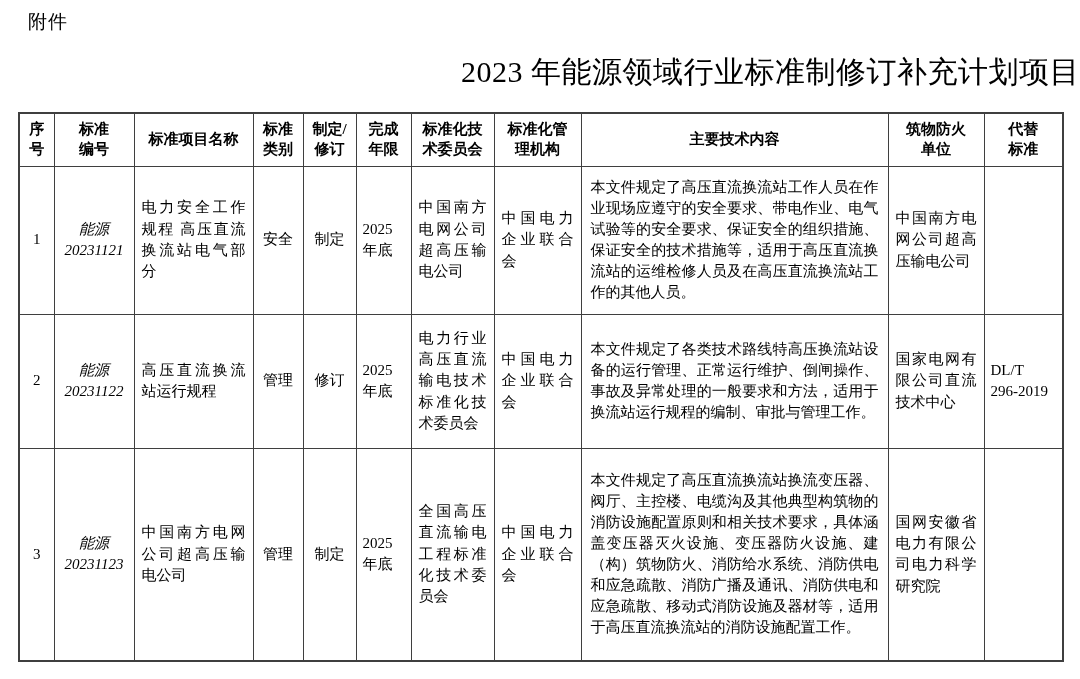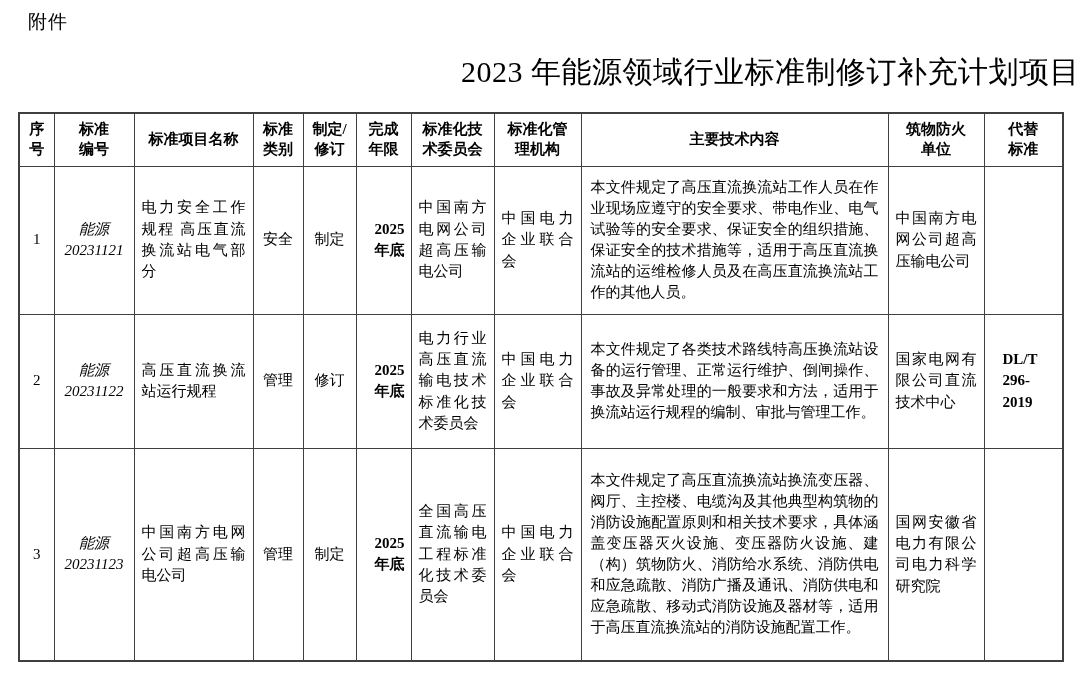--- a/index.html
+++ b/index.html
@@ -32,21 +32,21 @@
     line-height:1.3;padding:2px 1px;white-space:pre-line;
   }
   .std td{
     font-size:15px;line-height:1.42;text-align:center;padding:2px 4px;
   }
   tr.hdr{height:53px;}
   tr.r1{height:148px;}
   tr.r2{height:134px;}
   tr.r3{height:213px;}
   td.pre{white-space:pre-line;font-style:italic;}
-  td.leftcell{text-align:left;padding-left:18px;white-space:pre-line;font-weight:bold;}
+  td.leftcell{text-align:left;padding-left:6px;white-space:pre-line;}
   td.just{text-align:justify;text-justify:inter-ideograph;padding:2px 7px;}
   td.content{
     text-align:justify;text-justify:inter-ideograph;
     padding:3px 9px;line-height:21px;margin-left:22px;
   }
 </style>
 </head>
 <body>
 
 <div class="attachment">附件</div>

